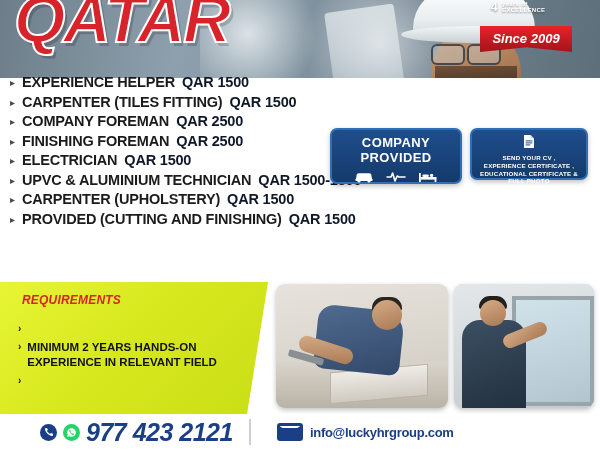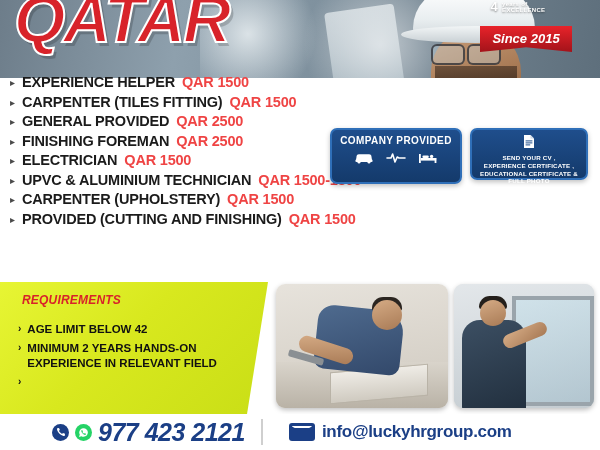--- a/index.html
+++ b/index.html
@@ -170,40 +170,40 @@
   }
   .job-title {
     font-size: 14.5px;
     font-weight: bold;
     color: #1b1b1b;
     letter-spacing: -.2px;
   }
   .job-salary {
     font-size: 14.5px;
     font-weight: bold;
-    color: #ef4444;
+    color: #0f172a;
     letter-spacing: -.2px;
   }
 
   
   .info-box {
     position: absolute;
     background: linear-gradient(180deg, #1f4e8c, #143a6b);
     border: 2px solid #2f6fb8;
     border-radius: 7px;
     color: #ffffff;
     text-align: center;
     box-shadow: 0 2px 5px rgba(0,0,0,.25);
   }
   #company-provided-box {
     left: 330px; top: 128px;
     width: 128px; height: 52px;
   }
   #company-provided-box .cap {
-    font-size: 10px;
+    font-size: 13px;
     font-weight: bold;
     letter-spacing: .4px;
     margin-top: 5px;
   }
   #company-provided-box .icons {
     display: flex;
     justify-content: center;
     align-items: center;
     gap: 12px;
     margin-top: 5px;
@@ -345,42 +345,41 @@
     width: 600px; height: 36px;
     background: #ffffff;
     display: flex;
     align-items: center;
   }
   .foot-left {
     display: flex;
     align-items: center;
     gap: 6px;
     padding-left: 40px;
-    margin-left: 12px;
   }
   .foot-right {
     display: flex;
     align-items: center;
     gap: 7px;
     padding-left: 26px;
   }
   .divider {
     width: 2px; height: 26px;
     background: #cfcfcf;
     margin-left: 16px;
   }
   .phone-num {
     font-size: 25px;
     font-weight: bold;
     font-style: italic;
     color: #1b3f86;
     letter-spacing: -.5px;
   }
   .email-txt {
-    font-size: 17px;
+    font-size: 13px;
     font-weight: bold;
     color: #1b3f86;
     letter-spacing: -.3px;
   }
   .ic-circle {
     width: 17px; height: 17px;
     border-radius: 50%;
     display: inline-flex;
     align-items: center;
     justify-content: center;
@@ -426,41 +425,41 @@
     </div>
   </div>
 
   <div class="badge-years">
     <span class="num">4</span>
     <span class="stk">
       <span>years of</span>
       <span>EXCELLENCE</span>
     </span>
   </div>
-  <div class="ribbon">Since 2015</div>
+  <div class="ribbon">Since 2009</div>
 
   <div class="title-qatar">QATAR</div>
 
   <div class="jobs">
 
     <div class="job-row">
       <span class="bullet">▸</span>
       <span class="job-title">EXPERIENCE HELPER</span>
       <span class="job-salary">QAR 1500</span>
     </div>
 
     <div class="job-row">
       <span class="bullet">▸</span>
       <span class="job-title">CARPENTER (TILES FITTING)</span>
       <span class="job-salary">QAR 1500</span>
     </div>
 
     <div class="job-row">
       <span class="bullet">▸</span>
-      <span class="job-title">GENERAL PROVIDED</span>
+      <span class="job-title">COMPANY FOREMAN</span>
       <span class="job-salary">QAR 2500</span>
     </div>
 
     <div class="job-row">
       <span class="bullet">▸</span>
       <span class="job-title">FINISHING FOREMAN</span>
       <span class="job-salary">QAR 2500</span>
     </div>
 
     <div class="job-row">
@@ -531,21 +530,20 @@
     <div class="cvline">EXPERIENCE CERTIFICATE ,</div>
     <div class="cvline">EDUCATIONAL CERTIFICATE &amp;</div>
     <div class="cvline">FULL PHOTO</div>
   </div>
 
   <div class="req-panel"></div>
   <div class="req-title">REQUIREMENTS</div>
   <div class="req-list">
     <div class="req-item">
       <span class="chev">›</span>
-      <span>AGE LIMIT BELOW 42</span>
     </div>
     <div class="req-item">
       <span class="chev">›</span>
       <span>MINIMUM 2 YEARS HANDS-ON EXPERIENCE IN RELEVANT FIELD</span>
     </div>
     <div class="req-item">
       <span class="chev">›</span>
     </div>
   </div>
 

